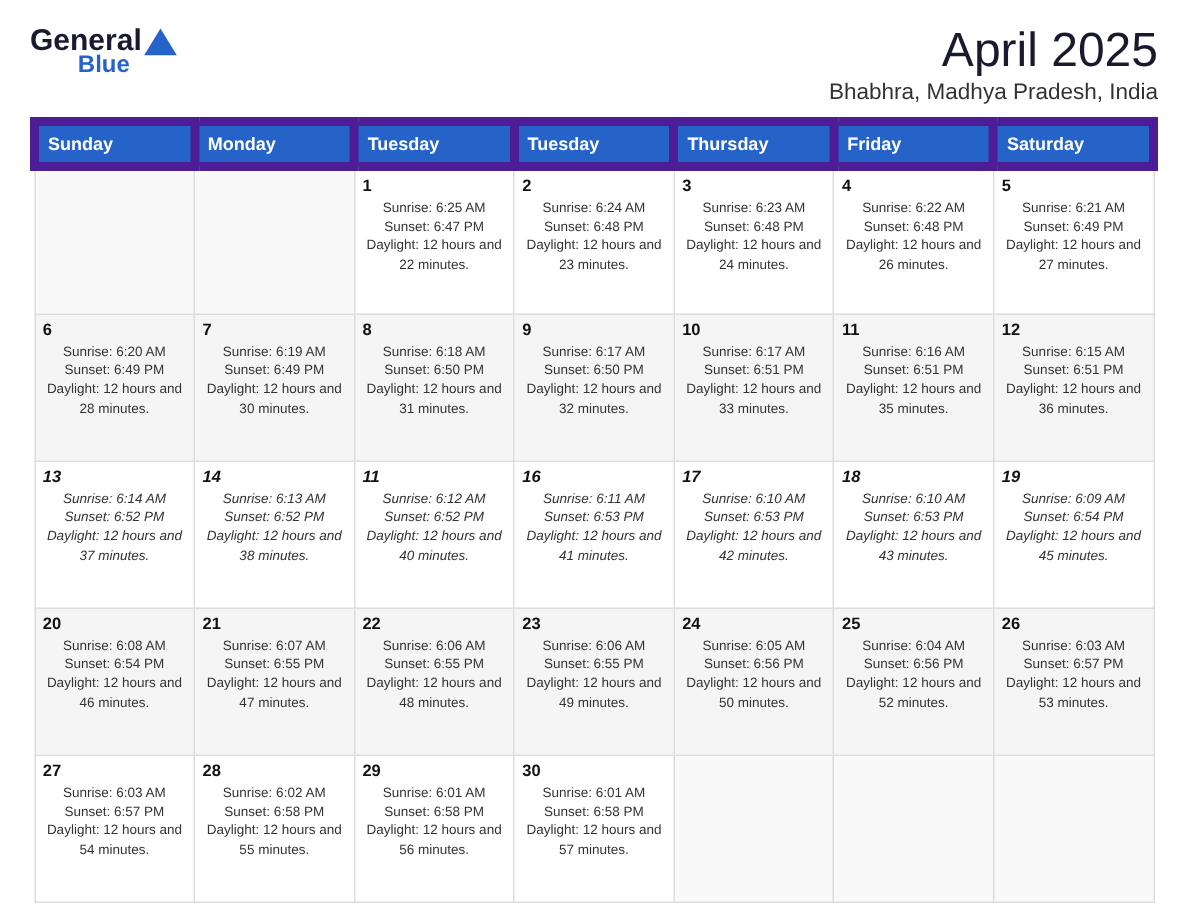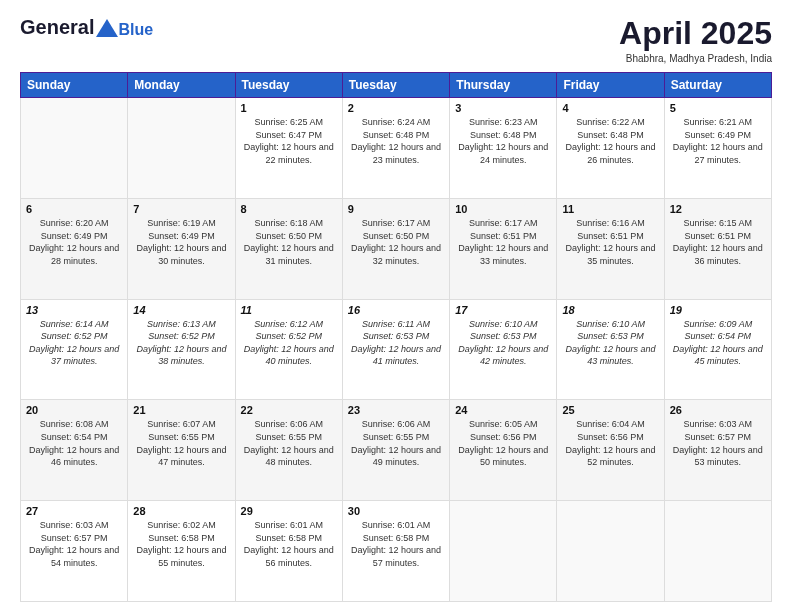--- a/index.html
+++ b/index.html
@@ -18,52 +18,52 @@
       flex-direction: column;
     }
     .header {
       display: flex;
       justify-content: space-between;
       align-items: flex-start;
       margin-bottom: 8px;
     }
     .logo {
       display: flex;
-      flex-direction: row;
-      align-items: flex-end;
+      flex-direction: column;
+      align-items: center;
     }
     .title-block {
       text-align: right;
     }
     .month-title {
       font-size: 32px;
-      font-weight: bold;
+      font-weight: normal;
       color: #1a1a2e;
       line-height: 1.1;
     }
     .location {
-      font-size: 10px;
+      font-size: 15px;
       color: #333;
       margin-top: 2px;
     }
     .calendar {
       flex: 1;
       border: 1px solid #ccc;
       border-collapse: collapse;
       width: 100%;
       table-layout: fixed;
     }
     .calendar th {
       background: #2563c9;
       color: #fff;
       font-size: 12px;
       font-weight: bold;
       text-align: left;
       padding: 5px 6px;
-      border: 1px solid #4c1d95;
+      border: 6px solid #4c1d95;
     }
     .calendar td {
       vertical-align: top;
       padding: 4px 5px;
       font-size: 9.5px;
       color: #333;
       border: 1px solid #ddd;
       height: 80px;
       width: calc(100% / 7);
     }

